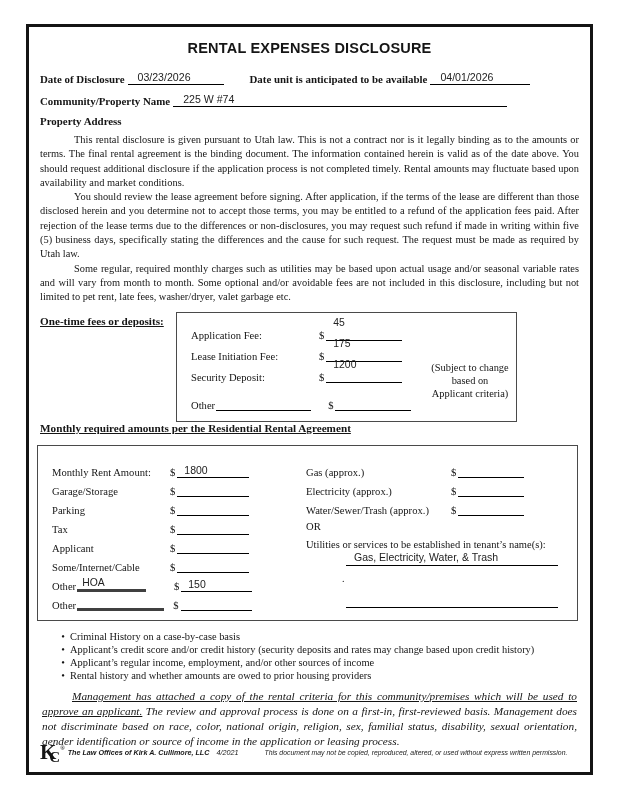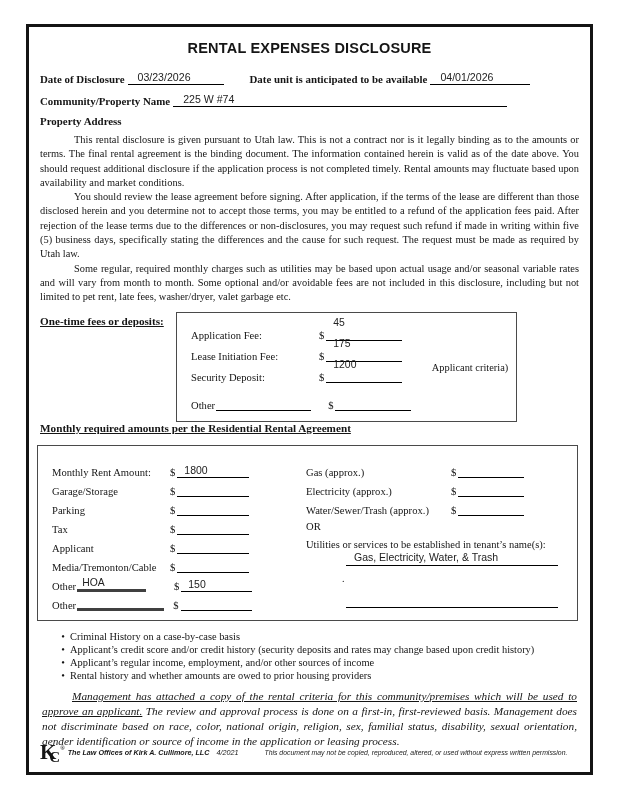--- a/index.html
+++ b/index.html
@@ -124,20 +124,21 @@
         <span class="cur">$</span>
         <span class="oline">1200</span>
       </div>
       <div class="orow other">
         <span style="font-size:10.6px;">Other</span>
         <span class="label-fill"></span>
         <span class="cur" style="margin-left:11px;">$</span>
         <span class="oline"></span>
       </div>
       <div class="onote">
+        <div>(Subject to change based on</div>
         <div>Applicant criteria)</div>
       </div>
     </div>
   </div>
 
   <div class="sec2-head">Monthly required amounts per the Residential Rental Agreement</div>
 
   <div class="mbox">
     <div class="mcol-l">
       <div class="mrow">
@@ -159,21 +160,21 @@
         <span class="mlabel">Tax</span>
         <span class="cur">$</span>
         <span class="mline"></span>
       </div>
       <div class="mrow">
         <span class="mlabel">Applicant</span>
         <span class="cur">$</span>
         <span class="mline"></span>
       </div>
       <div class="mrow">
-        <span class="mlabel">Media/Tremonton/Cable</span>
+        <span class="mlabel">Some/Internet/Cable</span>
         <span class="cur">$</span>
         <span class="mline"></span>
       </div>
       <div class="mrow">
         <span style="font-size:10.6px;">Other</span>
         <span class="mfill">HOA</span>
         <span class="cur" style="margin-left:24px;">$</span>
         <span class="mline">150</span>
       </div>
       <div class="mrow">

